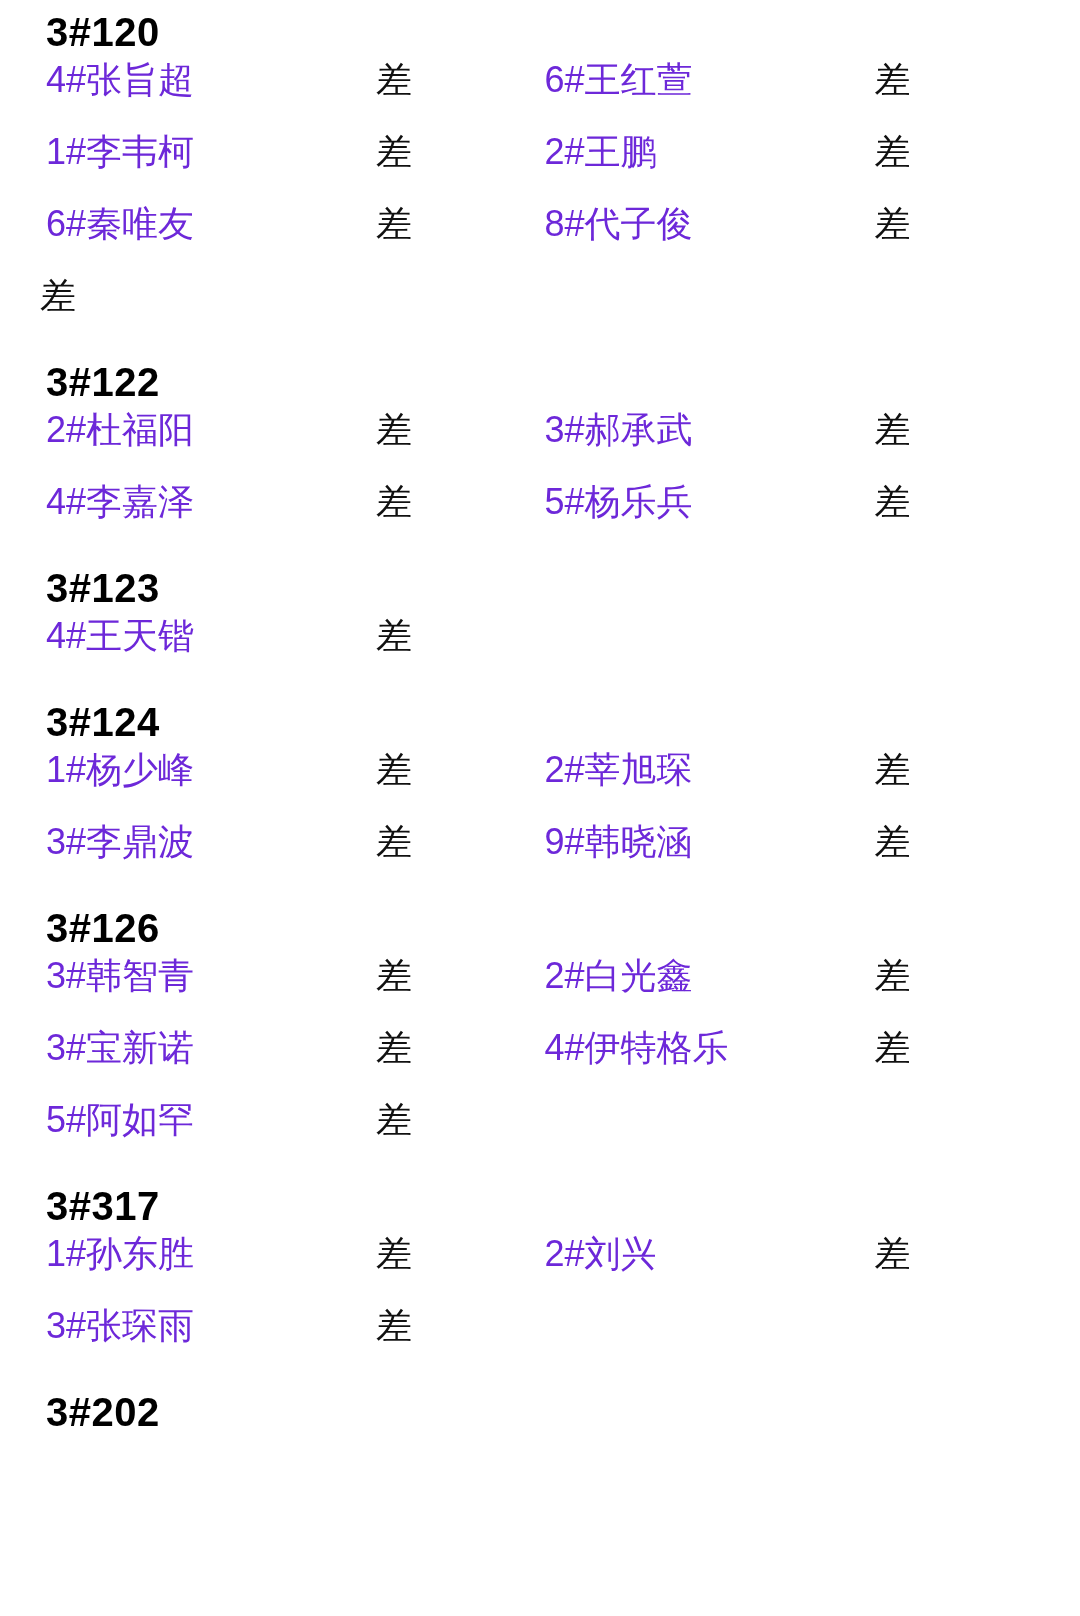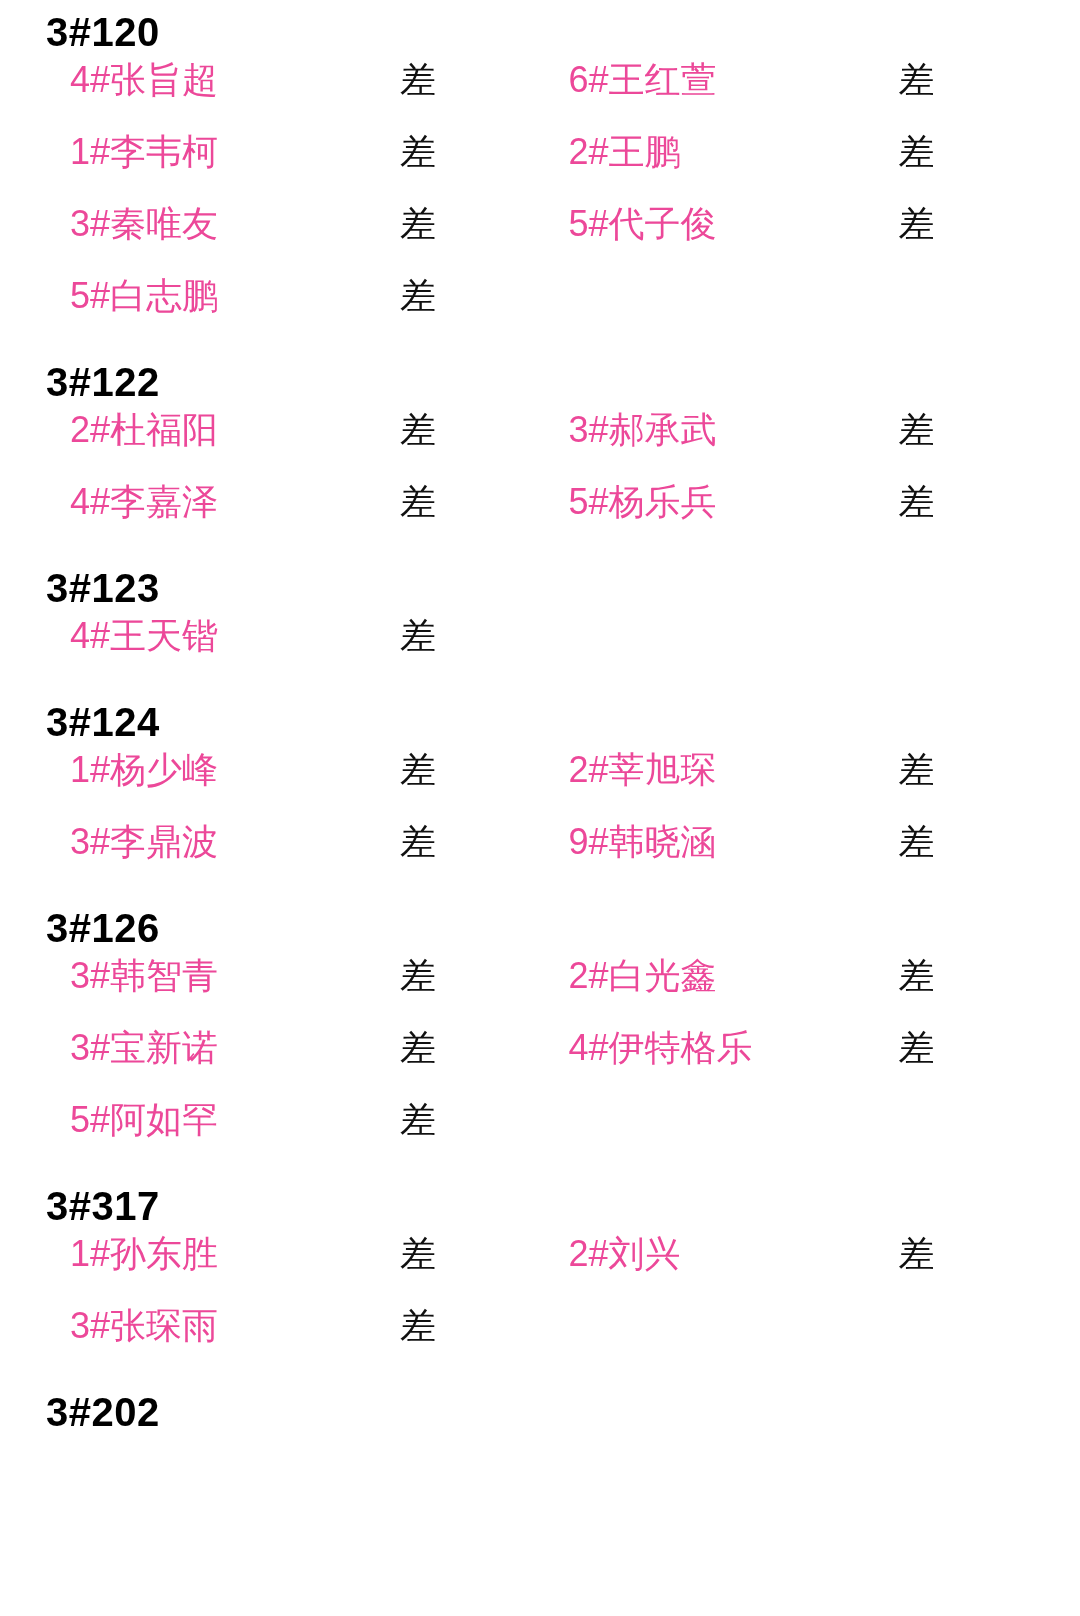--- a/index.html
+++ b/index.html
@@ -38,25 +38,24 @@
   }
   .entry-cell {
     display: flex;
     width: 50%;
     align-items: baseline;
   }
   .entry-name {
     font-size: 36px;
     font-weight: 400;
     line-height: 1.0;
-    color: #ec4899;
+    color: #6d28d9;
     padding-left: 6px;
     width: 330px;
     white-space: nowrap;
-    margin-left: 24px;
   }
   .entry-status {
     font-size: 36px;
     font-weight: 400;
     line-height: 1.0;
     color: #111111;
     width: 80px;
     text-align: left;
   }
   .entry-cell.empty .entry-name,
@@ -87,31 +86,30 @@
           <span class="entry-name">1#李韦柯</span>
           <span class="entry-status">差</span>
         </div>
         <div class="entry-cell">
           <span class="entry-name">2#王鹏</span>
           <span class="entry-status">差</span>
         </div>
       </div>
       <div class="entry-row">
         <div class="entry-cell">
-          <span class="entry-name">3#秦唯友</span>
-          <span class="entry-status">差</span>
-        </div>
-        <div class="entry-cell">
-          <span class="entry-name">5#代子俊</span>
-          <span class="entry-status">差</span>
-        </div>
-      </div>
-      <div class="entry-row">
-        <div class="entry-cell">
-          <span class="entry-name">5#白志鹏</span>
+          <span class="entry-name">6#秦唯友</span>
+          <span class="entry-status">差</span>
+        </div>
+        <div class="entry-cell">
+          <span class="entry-name">8#代子俊</span>
+          <span class="entry-status">差</span>
+        </div>
+      </div>
+      <div class="entry-row">
+        <div class="entry-cell">
           <span class="entry-status">差</span>
         </div>
         <div class="entry-cell empty">
           <span class="entry-name"></span>
           <span class="entry-status"></span>
         </div>
       </div>
     </div>
     <div class="room-group">
       <div class="room-title">3#122</div>

